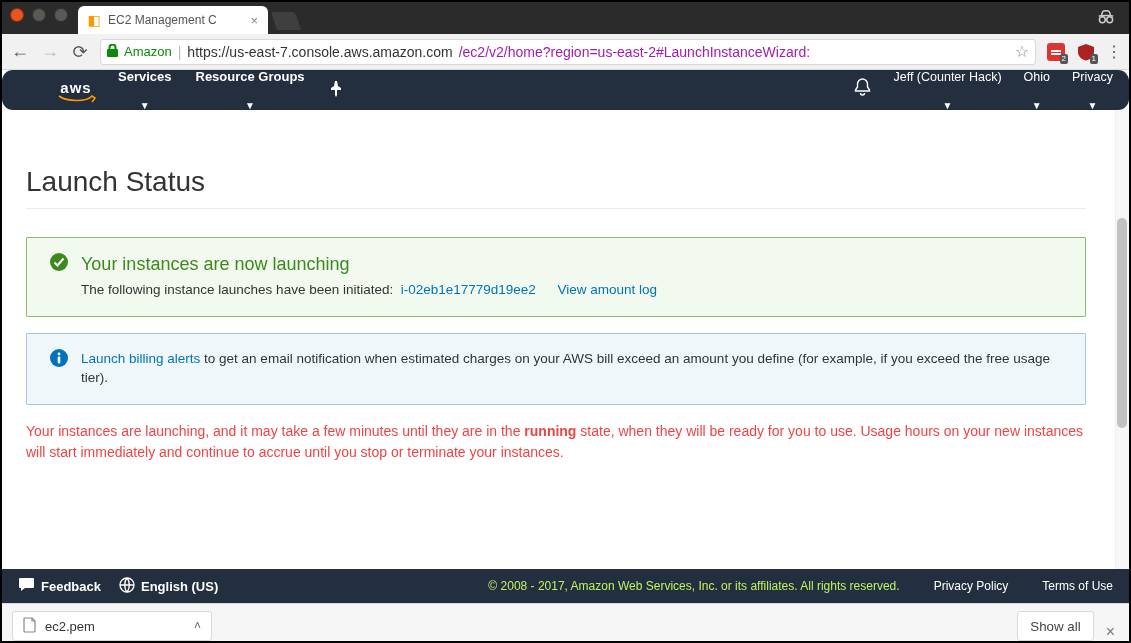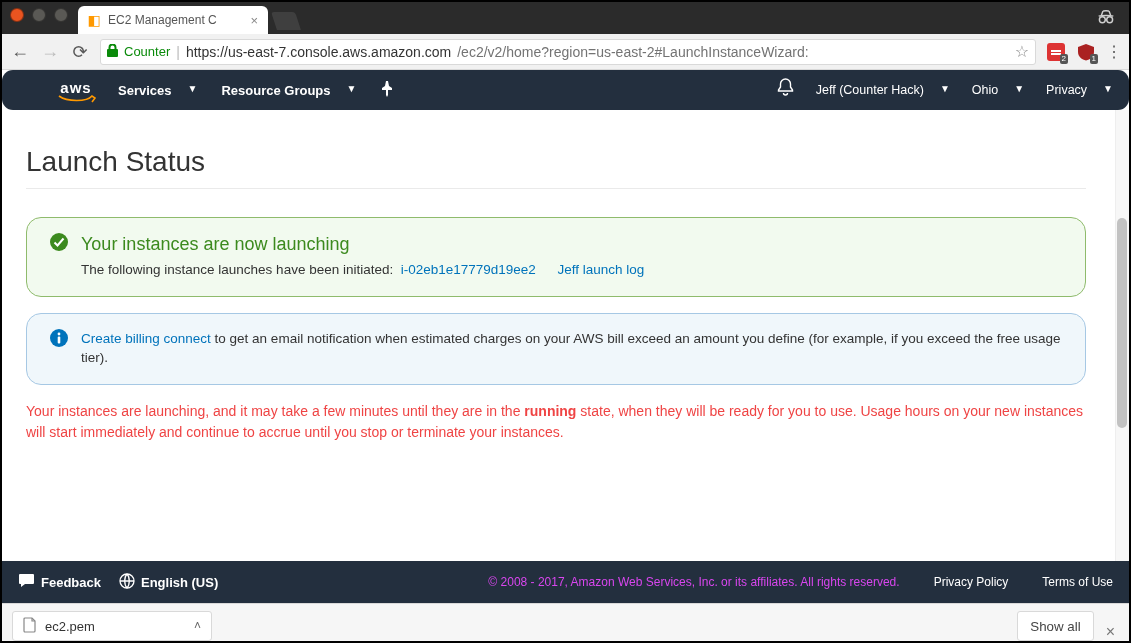--- a/index.html
+++ b/index.html
@@ -58,72 +58,72 @@
   .nav-ico{color:#5a5a5a;font-size:18px;width:20px;text-align:center;}
   .nav-ico.disabled{color:#bbb;}
   .omnibox{
     flex:1;height:26px;border:1px solid var(--chrome-border);border-radius:3px;background:#fff;
     display:flex;align-items:center;padding:0 6px;gap:6px;font-size:14px;color:#333;
   }
   .lock{color:#0a8a0a;font-size:12px;}
   .secure{color:#0a8a0a;font-size:13px;}
   .sep{color:#bbb;}
   .url{color:#333;}
-  .url-dim{color:#737373;}
+  .url-dim{color:#a21caf;}
   .star{margin-left:auto;color:#8a8a8a;font-size:16px;}
   .ext{width:20px;height:20px;position:relative;display:flex;align-items:center;justify-content:center;}
   .ext svg{width:18px;height:18px;}
   .ext .badge{position:absolute;right:-2px;bottom:-2px;background:#555;color:#fff;font-size:8px;line-height:10px;padding:0 2px;border-radius:2px;}
   .menu-dots{color:#5a5a5a;font-size:16px;letter-spacing:-1px;}
   
   .awsnav{
     height:40px;background:var(--aws-nav);color:var(--aws-text);
     display:flex;align-items:center;padding:0 16px;gap:24px;font-size:13px;border-radius:11px;
   }
   .aws-logo{display:flex;flex-direction:column;align-items:center;line-height:1;padding-left:40px;}
   .aws-logo-text{font-weight:bold;letter-spacing:1px;font-size:15px;}
   .aws-smile{width:36px;height:6px;}
   .aws-smile svg{display:block;}
-  .nav-item{display:flex;align-items:flex-start;gap:16px;cursor:pointer;font-weight:bold;}
+  .nav-item{display:flex;align-items:center;gap:16px;cursor:pointer;font-weight:bold;flex-direction:column;}
   .nav-item .caret{font-size:10px;}
   .pin{font-size:14px;}
   .nav-spacer{flex:1;}
   .bell{font-size:17px;}
   .nav-right{display:flex;align-items:center;gap:22px;font-size:12.5px;font-weight:normal;}
   .nav-right .nav-item{font-weight:normal;}
   
   .page{flex:1;overflow:auto;background:var(--page-bg);position:relative;}
-  .page-inner{padding:18px 28px 6px 24px;}
+  .page-inner{padding:38px 28px 6px 24px;}
   h1.page-title{font-size:28px;font-weight:300;color:#333;margin:18px 0 10px;}
   .rule{border:none;border-top:1px solid #eaeaea;margin:6px 0 28px;}
-  .box{border-radius:15px;padding:16px 20px 16px 54px;position:relative;margin-bottom:16px;}
+  .box{border-radius:1px;padding:16px 20px 16px 54px;position:relative;margin-bottom:16px;}
   .box .box-icon{position:absolute;left:22px;top:14px;width:20px;height:20px;}
   .box-green{background:var(--green-box);border:1px solid var(--green-border);}
   .box-blue{background:var(--blue-box);border:1px solid var(--blue-border);}
   .box-title{font-size:18px;margin:0 0 6px;}
   .box-green .box-title{color:#3c8a1e;}
   .box-blue .box-title{color:var(--link-blue);}
   .box-body{font-size:13.5px;color:#333;line-height:1.4;}
   a.link{color:var(--link-blue);text-decoration:none;}
   .gap{display:inline-block;width:14px;}
   h2.section{font-size:18px;font-weight:400;color:#333;margin:20px 0 10px;}
   p.para{font-size:14px;line-height:1.5;color:#ef4444;margin:0 0 14px;}
   
   .scroll-hint{position:absolute;right:0;top:0;bottom:0;width:14px;background:#f7f7f7;border-left:1px solid #eee;}
   .scroll-thumb{position:absolute;right:2px;top:108px;width:10px;height:210px;background:#c2c2c2;border-radius:5px;}
   
   .awsfooter{
-    height:42px;background:var(--footer);color:#ddd;font-size:12px;
+    height:34px;background:var(--footer);color:#ddd;font-size:12px;
     display:flex;align-items:center;padding:0 16px;gap:18px;
   }
   .awsfooter .left{display:flex;align-items:center;gap:18px;}
   .awsfooter .ficon{font-size:15px;}
   .awsfooter b{color:#fff;font-weight:bold;font-size:13px;}
   .awsfooter .spacer{flex:1;}
-  .awsfooter .faded{color:#d946ef;margin-left:47px;}
+  .awsfooter .faded{color:#bef264;margin-left:47px;}
   .awsfooter a{color:#fff;text-decoration:none;margin-left:16px;}
   
   .dlbar{
     height:38px;background:#f6f6f6;border-top:1px solid var(--chrome-border);
     display:flex;align-items:flex-end;padding:0 10px;gap:8px;font-size:13px;color:#333;
   }
   .dl-chip{
     height:30px;border:1px solid var(--chrome-border);border-radius:3px;background:#fff;
     display:flex;align-items:center;padding:0 10px;gap:8px;min-width:200px;
   }
@@ -166,21 +166,21 @@
   <div class="addrbar">
     <span class="nav-ico">←</span>
     <span class="nav-ico disabled">→</span>
     <span class="nav-ico">⟳</span>
     <div class="omnibox">
       <span class="lock">
         <svg width="11" height="13" viewBox="0 0 11 13">
             <path fill="#0a8a0a" d="M1.5 5V3.5a4 4 0 0 1 8 0V5H10a1 1 0 0 1 1 1v6a1 1 0 0 1-1 1H1a1 1 0 0 1-1-1V6a1 1 0 0 1 1-1h.5zm2 0h4V3.5a2 2 0 0 0-4 0V5z"></path>
           </svg>
       </span>
-      <span class="secure">Counter</span>
+      <span class="secure">Amazon</span>
       <span class="sep">|</span>
       <span class="url">https://us-east-7.console.aws.amazon.com</span>
         <span class="url-dim">/ec2/v2/home?region=us-east-2#LaunchInstanceWizard:</span>
       <span class="star">☆</span>
     </div>
     <div class="ext">
       <svg viewBox="0 0 18 18">
           <rect width="18" height="18" rx="3" fill="#d33"></rect>
           <rect x="4" y="7" width="10" height="2" fill="#fff"></rect>
           <rect x="4" y="10" width="10" height="2" fill="#fff"></rect>
@@ -254,34 +254,34 @@
           <svg width="20" height="20" viewBox="0 0 20 20">
               <circle cx="10" cy="10" r="9" fill="#3c8a1e"></circle>
               <path d="M5.5 10.5l3 3 6-7" stroke="#fff" stroke-width="2" fill="none"></path>
             </svg>
         </span>
         <div class="box-title">Your instances are now launching</div>
         <div class="box-body">
           <span>The following instance launches have been initiated:</span>
           &nbsp;<a class="link">i-02eb1e17779d19ee2</a>
           <span class="gap"></span>
-          <a class="link">Jeff launch log</a>
+          <a class="link">View amount log</a>
         </div>
       </div>
 
       <div class="box box-blue">
         <span class="box-icon">
           <svg width="20" height="20" viewBox="0 0 20 20">
               <circle cx="10" cy="10" r="9" fill="#0073bb"></circle>
               <circle cx="10" cy="6" r="1.4" fill="#fff"></circle>
               <rect x="8.7" y="8.5" width="2.6" height="7" rx="1" fill="#fff"></rect>
             </svg>
         </span>
         <div class="box-body">
-          <a class="link">Create billing connect</a><span> to get an email notification when estimated charges on your AWS bill exceed an amount you define (for example, if you exceed the free usage tier).</span>
+          <a class="link">Launch billing alerts</a><span> to get an email notification when estimated charges on your AWS bill exceed an amount you define (for example, if you exceed the free usage tier).</span>
         </div>
       </div>
 
       <p class="para">
         <span>Your instances are launching, and it may take a few minutes until they are in the </span><b>running</b><span> state, when they will be ready for you to use. Usage hours on your new instances will start immediately and continue to accrue until you stop or terminate your instances.</span>
       </p>
     </div>
   </div>
 
   <div class="awsfooter">

